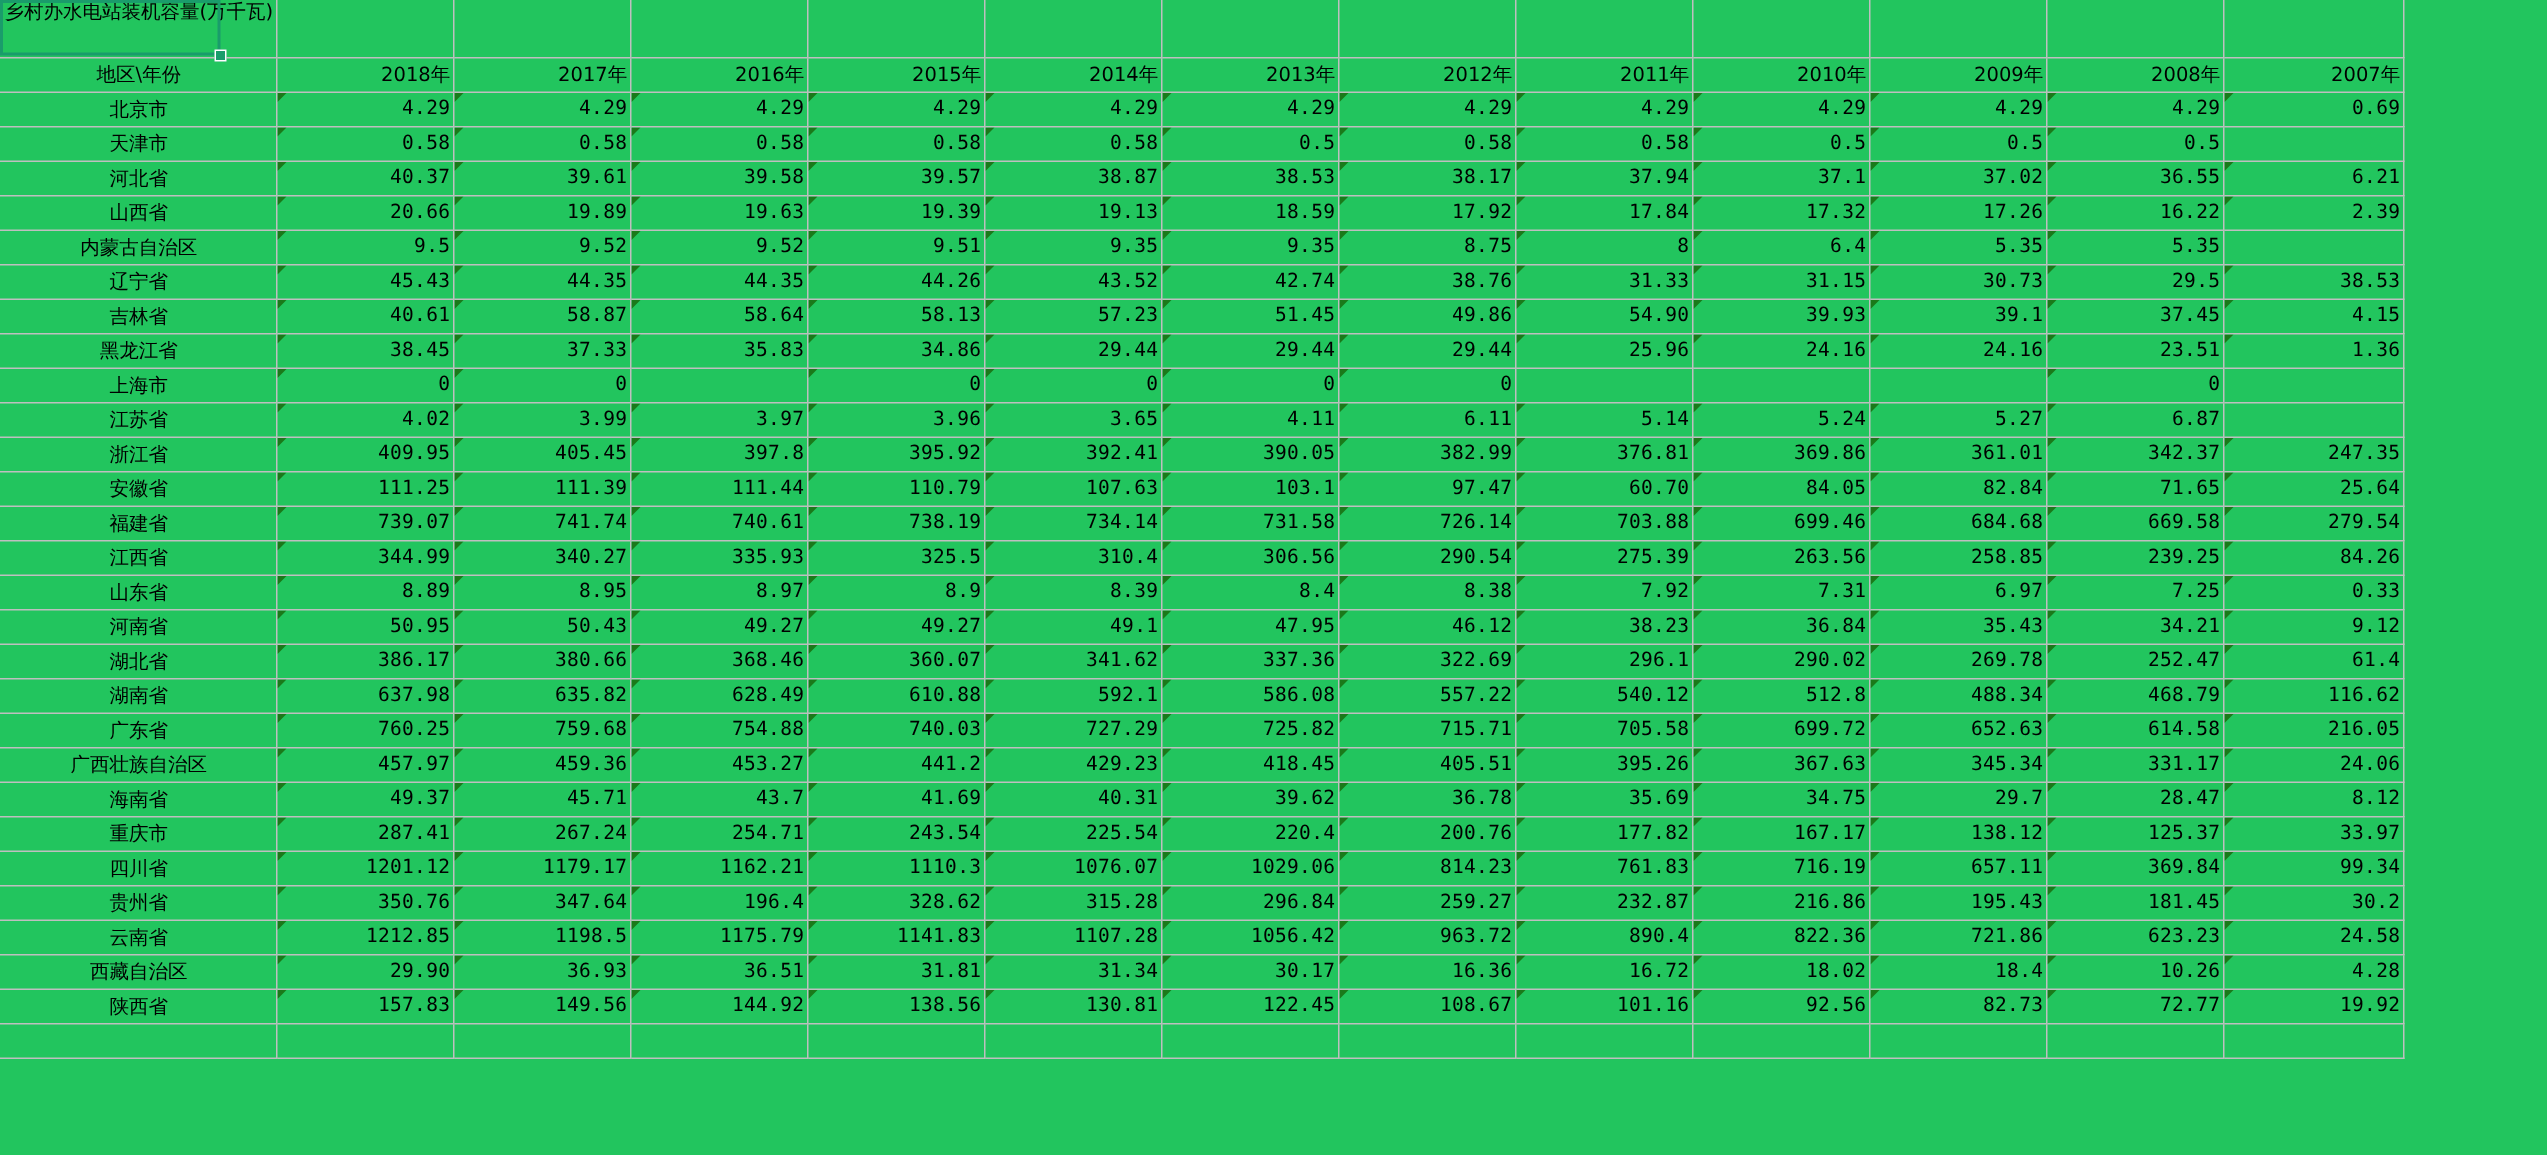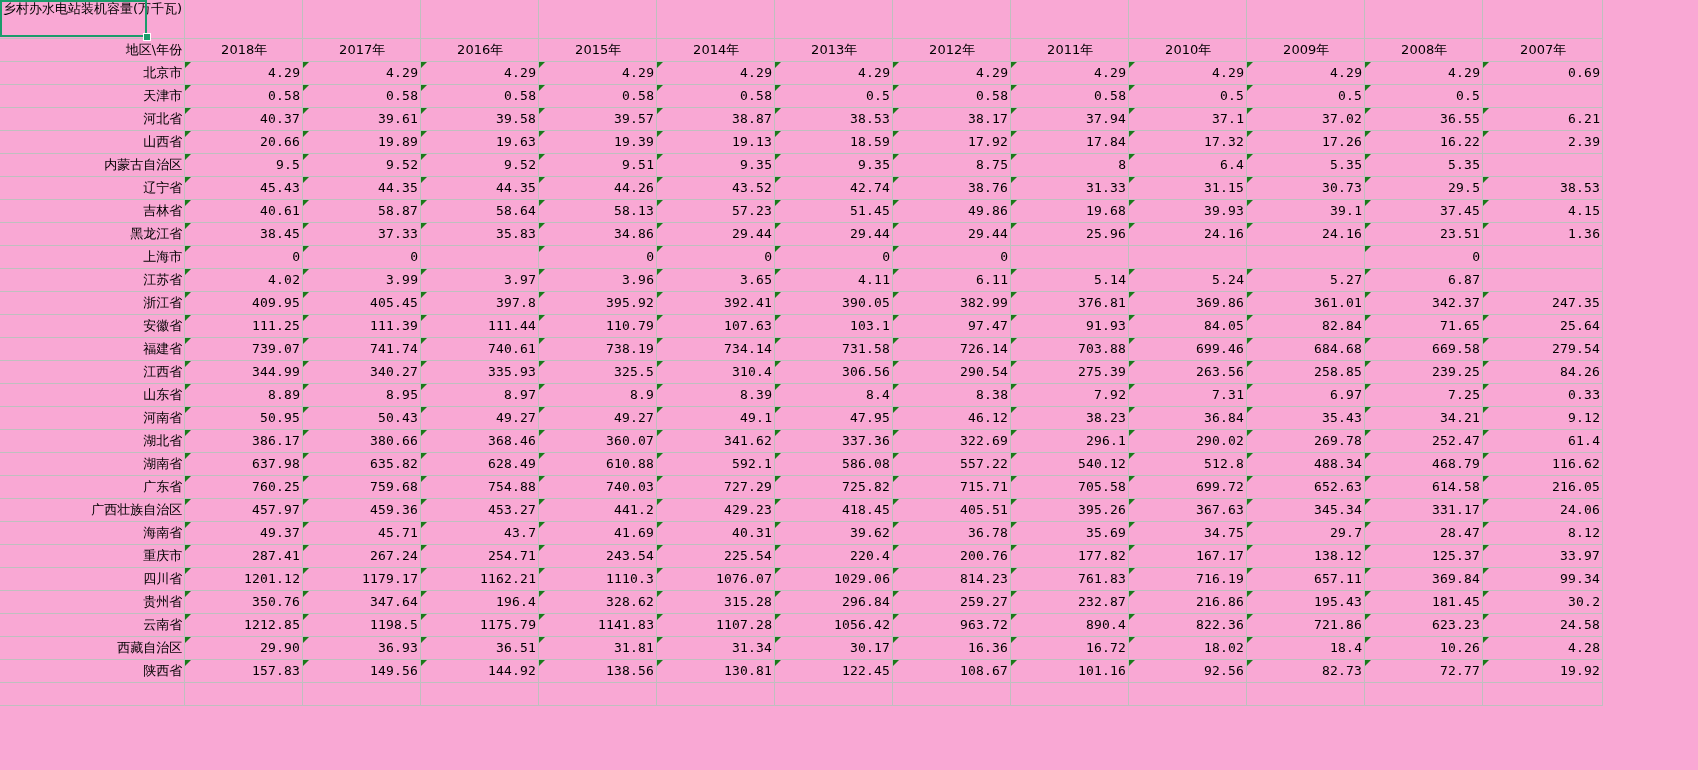--- a/index.html
+++ b/index.html
@@ -5,48 +5,48 @@
   html, body { margin: 0; padding: 0; }
   body {
     width: 1698px; height: 770px; overflow: hidden;
     background: #cce8cf;
     font-family: "DejaVu Sans", "Liberation Sans", sans-serif;
     color: #000;
   }
   #sheet {
     position: relative;
     width: 1698px; height: 770px;
-    background: #f9a8d4;
+    background: #22c55e;
   }
   table.grid {
     border-collapse: collapse;
     table-layout: fixed;
     position: absolute; left: 0; top: 0;
   }
   table.grid td {
     border-right: 1px solid #bfbfbf;
     border-bottom: 1px solid #bfbfbf;
     padding: 0 2px 0 3px;
     height: 23px;
     font-size: 13px;
     white-space: nowrap;
     overflow: hidden;
     position: relative;
     box-sizing: border-box;
   }
   table.grid tr.title-row td { height: 38px; }
-  td.label { text-align: right; font-size: 14px; }
+  td.label { text-align: center; font-size: 14px; }
   td.num {
     text-align: right;
     font-family: "DejaVu Sans Mono", "Liberation Mono", monospace;
     font-size: 13px;
     padding-right: 3px;
     letter-spacing: 0.2px;
   }
-  td.hdr { text-align: center; font-size: 13px; }
+  td.hdr { text-align: right; font-size: 13px; }
   td.title-cell {
     font-size: 14px; line-height: 17px; white-space: normal;
     vertical-align: top; padding-top: 1px;
   }
   .tri {
     position: absolute; left: 0; top: 0;
     width: 0; height: 0;
     border-top: 6px solid #1a7a1a;
     border-right: 6px solid transparent;
   }
@@ -207,21 +207,21 @@
         </tr>
         <tr>
           <td class="label">吉林省</td>
           <td class="num"><span class="tri"></span><span>40.61</span></td>
           <td class="num"><span class="tri"></span><span>58.87</span></td>
           <td class="num"><span class="tri"></span><span>58.64</span></td>
           <td class="num"><span class="tri"></span><span>58.13</span></td>
           <td class="num"><span class="tri"></span><span>57.23</span></td>
           <td class="num"><span class="tri"></span><span>51.45</span></td>
           <td class="num"><span class="tri"></span><span>49.86</span></td>
-          <td class="num"><span class="tri"></span><span>19.68</span></td>
+          <td class="num"><span class="tri"></span><span>54.90</span></td>
           <td class="num"><span class="tri"></span><span>39.93</span></td>
           <td class="num"><span class="tri"></span><span>39.1</span></td>
           <td class="num"><span class="tri"></span><span>37.45</span></td>
           <td class="num"><span class="tri"></span><span>4.15</span></td>
         </tr>
         <tr>
           <td class="label">黑龙江省</td>
           <td class="num"><span class="tri"></span><span>38.45</span></td>
           <td class="num"><span class="tri"></span><span>37.33</span></td>
           <td class="num"><span class="tri"></span><span>35.83</span></td>
@@ -282,21 +282,21 @@
         </tr>
         <tr>
           <td class="label">安徽省</td>
           <td class="num"><span class="tri"></span><span>111.25</span></td>
           <td class="num"><span class="tri"></span><span>111.39</span></td>
           <td class="num"><span class="tri"></span><span>111.44</span></td>
           <td class="num"><span class="tri"></span><span>110.79</span></td>
           <td class="num"><span class="tri"></span><span>107.63</span></td>
           <td class="num"><span class="tri"></span><span>103.1</span></td>
           <td class="num"><span class="tri"></span><span>97.47</span></td>
-          <td class="num"><span class="tri"></span><span>91.93</span></td>
+          <td class="num"><span class="tri"></span><span>60.70</span></td>
           <td class="num"><span class="tri"></span><span>84.05</span></td>
           <td class="num"><span class="tri"></span><span>82.84</span></td>
           <td class="num"><span class="tri"></span><span>71.65</span></td>
           <td class="num"><span class="tri"></span><span>25.64</span></td>
         </tr>
         <tr>
           <td class="label">福建省</td>
           <td class="num"><span class="tri"></span><span>739.07</span></td>
           <td class="num"><span class="tri"></span><span>741.74</span></td>
           <td class="num"><span class="tri"></span><span>740.61</span></td>

